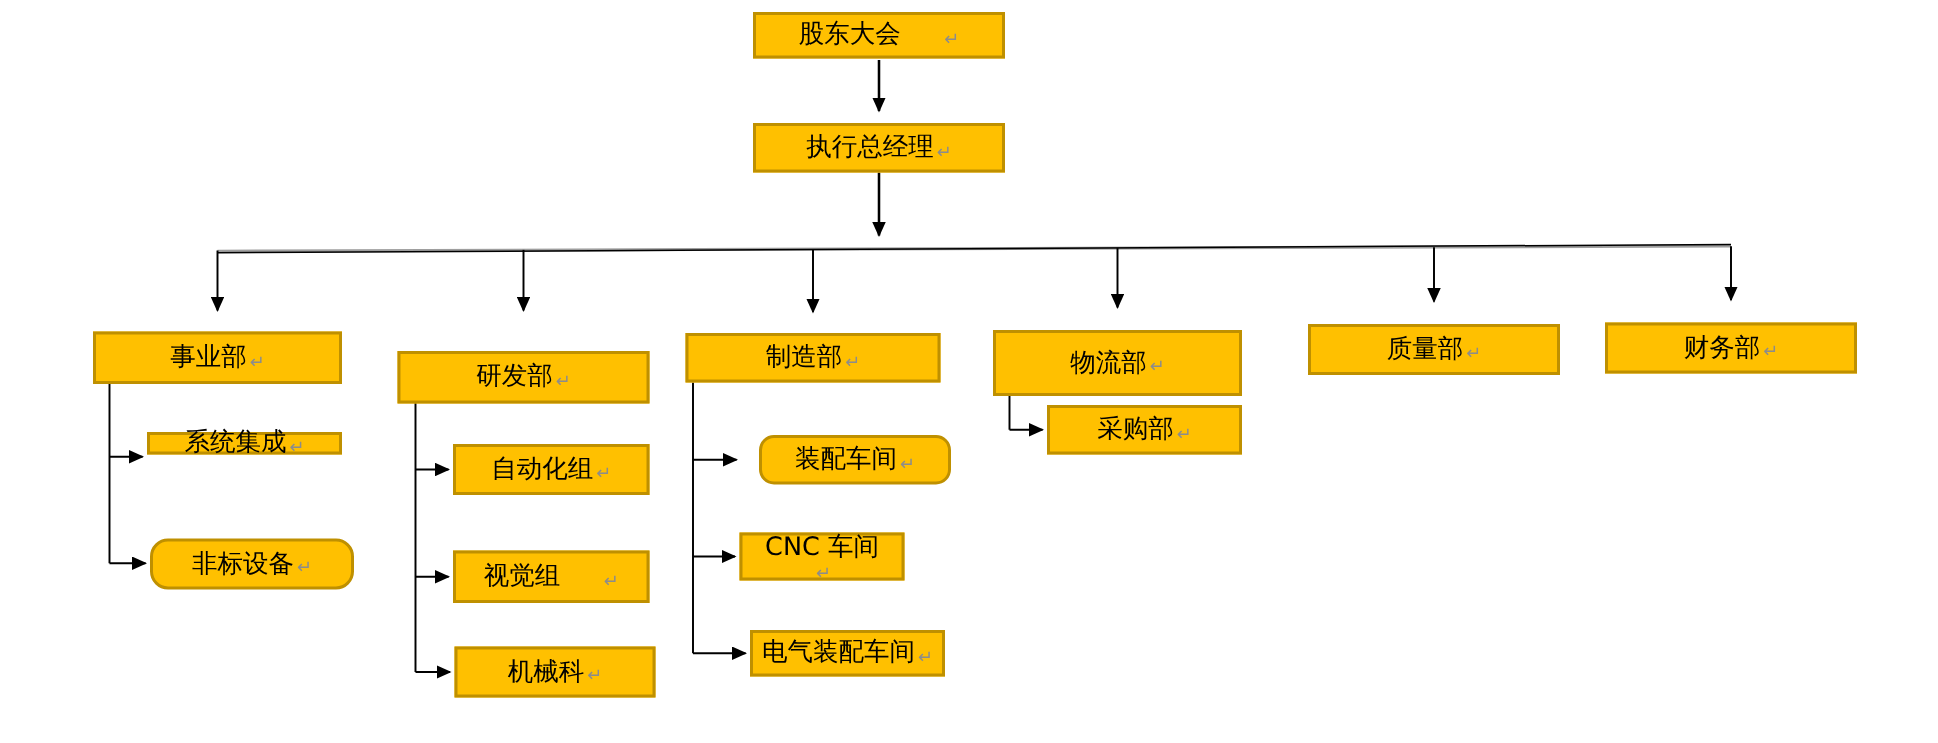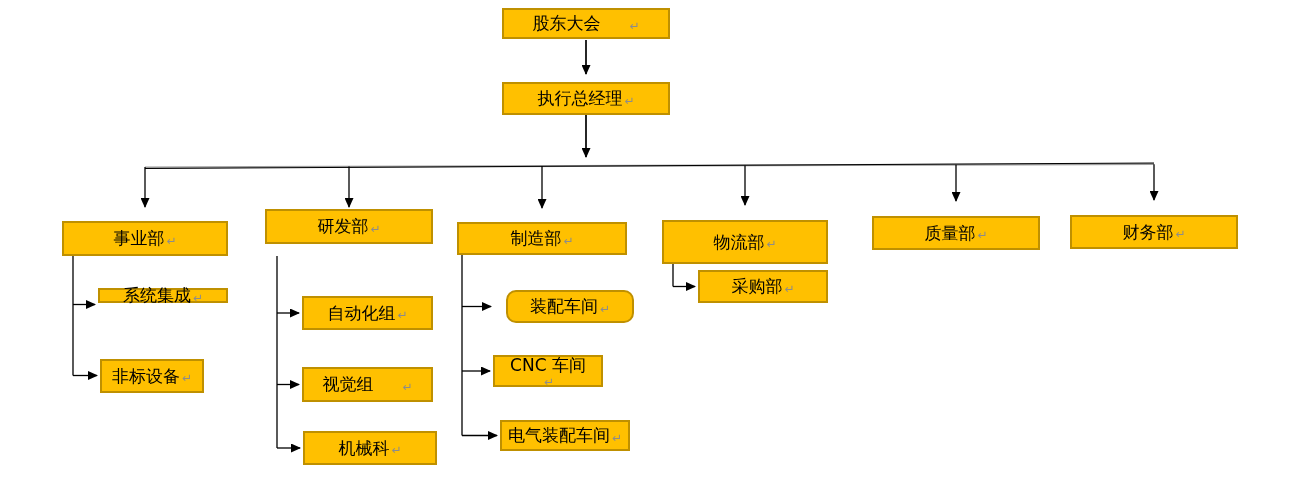--- a/index.html
+++ b/index.html
@@ -73,21 +73,21 @@
         <span class="ret">↵</span>
       </div>
       <div class="node" style="left: 502px; top: 82px; width: 168px; height: 33px;">
         <span>执行总经理</span>
         <span class="ret">↵</span>
       </div>
       <div class="node" style="left: 62px; top: 221px; width: 166px; height: 35px;">
         <span>事业部</span>
         <span class="ret">↵</span>
       </div>
-      <div class="node" style="left: 265px; top: 209px; width: 168px; height: 35px;">
+      <div class="node" style="left: 265px; top: 234px; width: 168px; height: 35px;">
         <span>研发部</span>
         <span class="ret">↵</span>
       </div>
       <div class="node" style="left: 457px; top: 222px; width: 170px; height: 33px;">
         <span>制造部</span>
         <span class="ret">↵</span>
       </div>
       <div class="node" style="left: 662px; top: 220px; width: 166px; height: 44px;">
         <span>物流部</span>
         <span class="ret">↵</span>
@@ -97,21 +97,21 @@
         <span class="ret">↵</span>
       </div>
       <div class="node" style="left: 1070px; top: 215px; width: 168px; height: 34px;">
         <span>财务部</span>
         <span class="ret">↵</span>
       </div>
       <div class="node" style="left: 98px; top: 288px; width: 130px; height: 15px;">
         <span>系统集成</span>
         <span class="ret">↵</span>
       </div>
-      <div class="node" style="left: 100px; top: 359px; width: 104px; height: 34px;">
+      <div class="node" style="left: 100px; top: 359px; width: 136px; height: 34px; border-radius: 12px;">
         <span>非标设备</span>
         <span class="ret">↵</span>
       </div>
       <div class="node" style="left: 302px; top: 296px; width: 131px; height: 34px;">
         <span>自动化组</span>
         <span class="ret">↵</span>
       </div>
       <div class="node" style="left: 302px; top: 367px; width: 131px; height: 35px; gap: 27px;">
         <span>视觉组</span>
         <span class="ret">↵</span>

